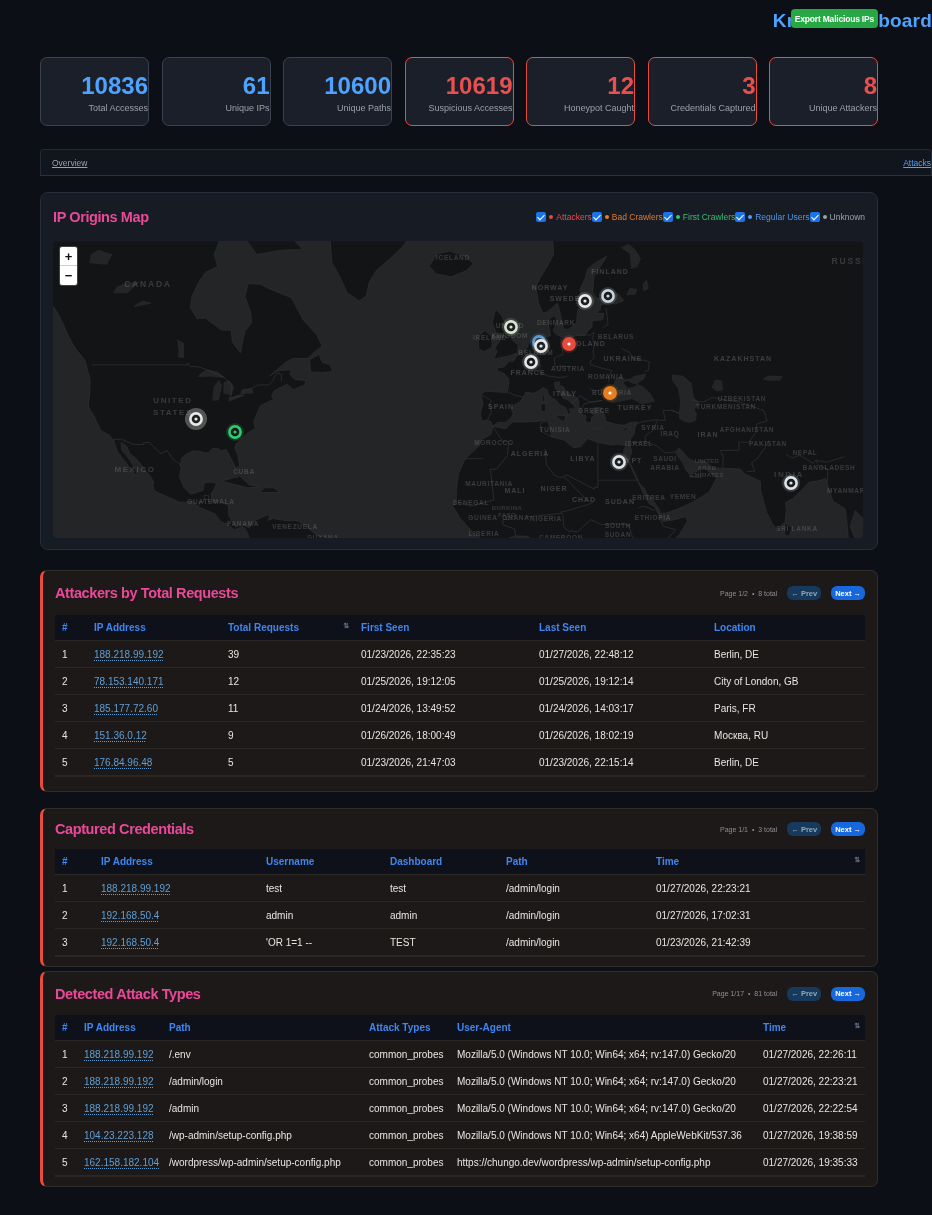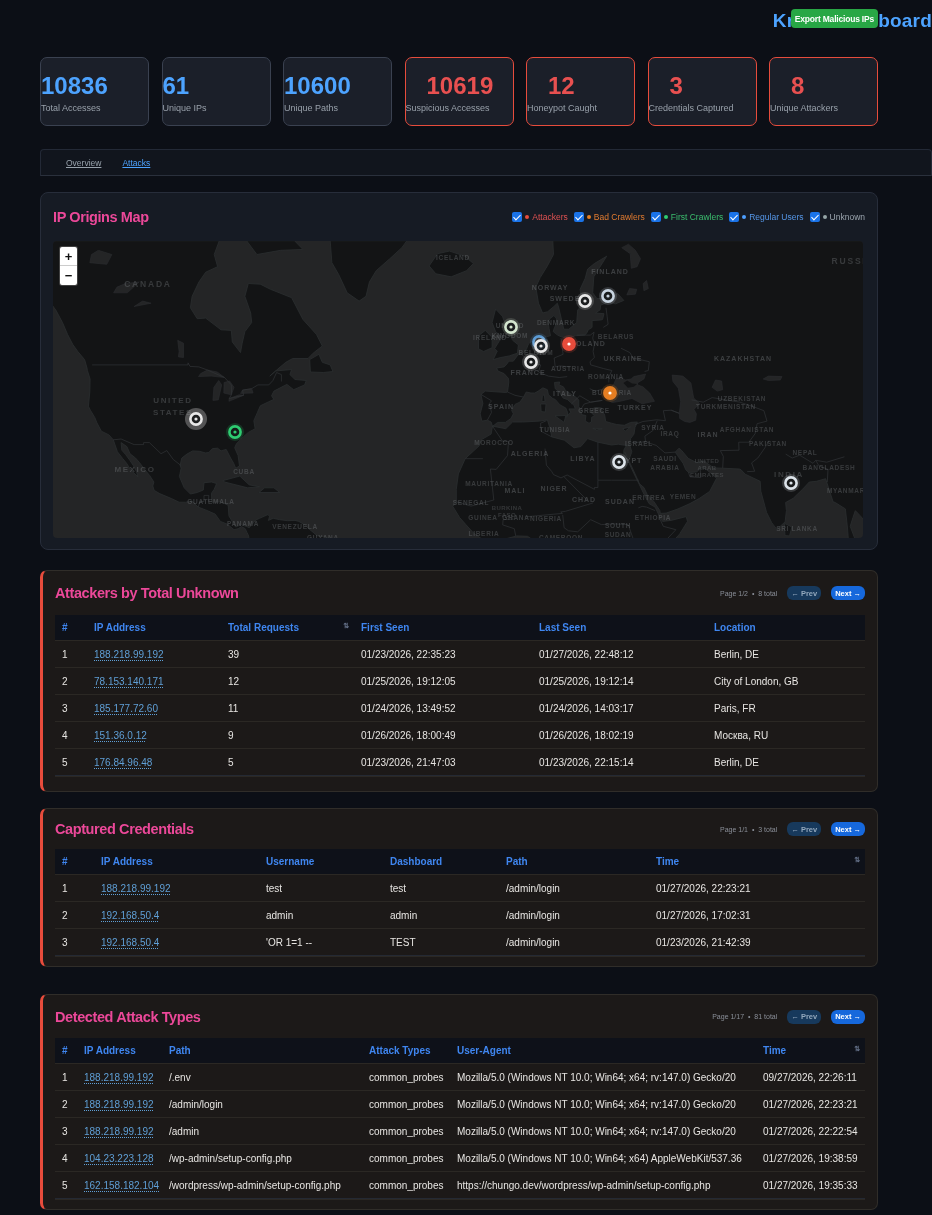--- a/index.html
+++ b/index.html
@@ -3,45 +3,45 @@
 <meta charset="utf-8">
 <title>Krawl Dashboard</title>
 <style>
 * { margin:0; padding:0; box-sizing:border-box; }
 html,body { background:#0c0f16; font-family:"Liberation Sans", sans-serif; color:#dde0e4; }
 body { width:932px; }
 .topbar { position:relative; height:40px; }
 h1 { text-align:right; color:#4da3ff; font-size:19px; font-weight:bold; padding-top:10px; letter-spacing:0.2px; }
 .export { position:absolute; top:9px; right:54px; background:#28a745; color:#fff; font-size:8.5px; letter-spacing:-0.2px; font-weight:bold; border:none; border-radius:4px; height:19px; padding:0 4px; font-family:"Liberation Sans",sans-serif; }
 .cards { display:flex; gap:12.5px; margin:17px 54px 0 40px; }
-.card { flex:1; background:#1b1f29; border:1px solid #3a4150; border-radius:7px; height:69px; text-align:left; padding-top:15px; }
+.card { flex:1; background:#1b1f29; border:1px solid #3a4150; border-radius:7px; height:69px; text-align:right; padding-top:15px; }
 .card.red { border-color:#e74c3c; }
 .card .num { font-size:24px; font-weight:bold; color:#4da3ff; line-height:26px; }
 .card.red .num { color:#e85050;padding-left:21px; }
 .card .lbl { font-size:9px; color:#98a0aa; margin-top:4px; }
-.tabs { margin:23px 0 0 40px; height:27px; background:#11151d; border:1px solid #232936; border-radius:4px 4px 0 0; border-bottom:1px solid #2a303c; display:flex; align-items:center; padding-left:25px; gap:21px; }
+.tabs { margin:23px 0 0 40px; height:27px; background:#11151d; border:1px solid #232936; border-radius:4px 4px 0 0; border-bottom:1px solid #2a303c; display:flex; align-items:center; padding-left:11px; gap:21px;justify-content:space-between; }
 .tabs a { font-size:8.5px; text-decoration:underline; }
 .tab-off { color:#98a2ac; }
 .tab-on { color:#4da3ff; }
 .panel { margin:16px 54px 0 40px; background:#161b24; border:1px solid #272d3a; border-radius:8px; padding:0 12px; }
 .panel-head { display:flex; align-items:center; justify-content:space-between; height:48px; }
 .h1x { height:44px; } .h2x { height:40px; } .h3x { height:43px; }
 .ptitle { color:#ec4899; font-size:14.5px; letter-spacing:-0.4px; font-weight:bold; }
-.legend { display:flex; align-items:flex-end; gap:6px; font-size:8.5px; }
+.legend { display:flex; align-items:flex-end; font-size:8.5px; }
 .legend .item { display:flex; align-items:center; gap:3px; }
 .cb { width:10px; height:10px; background:#1a73e8; border-radius:2px; display:inline-block; position:relative; }
 .cb:after { content:""; position:absolute; left:3px; top:0.5px; width:3px; height:6px; border:solid #fff; border-width:0 1.5px 1.5px 0; transform:rotate(45deg); }
 .dot { width:4px; height:4px; border-radius:50%; display:inline-block; }
 .mapwrap { position:relative; width:810px; height:297px; border-radius:4px; overflow:hidden; margin-bottom:11px; }
 .zoomctl { position:absolute; left:6px; top:5px; width:19px; background:#fff; border:1.5px solid rgba(0,0,0,0.75); border-radius:3px; z-index:5; }
 .zoomctl div { height:19px; line-height:19px; text-align:center; color:#111; font-size:13px; font-weight:bold; }
 .zoomctl div:first-child { border-bottom:1px solid #ccc; }
 .tpanel { margin:20px 54px 0 40px; background:#1c1918; border:1px solid #302d29; border-left:3px solid #e74c3c; border-radius:7px; padding:0 12px; }
 .tpanel.g18 { margin-top:16px; }
-.tpanel.g21 { margin-top:27px; }
+.tpanel.g21 { margin-top:4px; }
 .thead-row { display:flex; align-items:center; justify-content:space-between; }
 .pager { display:flex; align-items:center; gap:10px; }
 .pginfo { color:#8a8f98; font-size:7px; }
 .pgbtn { font-size:7.5px; border:none; border-radius:6px; height:14px; padding:0 4px; font-family:"Liberation Sans",sans-serif; font-weight:bold; }
 .pgprev { background:#17395c; color:#93a8bd; }
 .pgnext { background:#1668dc; color:#fff; }
 table { width:100%; border-collapse:collapse; font-size:10px; table-layout:fixed; }
 thead tr { background:#0e1119; }
 th { color:#3f86f0; text-align:left; font-size:10px; font-weight:bold; padding:7px 0 7px 7px; }
 td { color:#e7e5e2; padding:0 0 0 7px; height:27px; border-top:1px solid #2b2824; white-space:nowrap; overflow:hidden; }
@@ -310,21 +310,21 @@
 <circle cx="566" cy="221" r="1.6" fill="#dde4ea"></circle>
 <circle cx="738" cy="242" r="9" fill="#dde4ea" opacity="0.18"></circle>
 <circle cx="738" cy="242" r="5.6" fill="rgba(20,22,23,0.85)" stroke="#dde4ea" stroke-width="2.6"></circle>
 <circle cx="738" cy="242" r="1.6" fill="#dde4ea"></circle>
 </svg>
   </div>
 </div>
 
 <div class="tpanel">
   <div class="thead-row h1x">
-    <div class="ptitle">Attackers by Total Unknown</div>
+    <div class="ptitle">Attackers by Total Requests</div>
     <div class="pager">
         <span class="pginfo">Page 1/2&nbsp; • &nbsp;8 total</span>
         <button class="pgbtn pgprev">← Prev</button>
         <button class="pgbtn pgnext">Next →</button>
       </div>
   </div>
   <div class="tblwrap mb1">
   <table>
     <colgroup>
           <col style="width:32px">
@@ -478,21 +478,21 @@
             <th>Time<span class="sort">⇅</span></th>
           </tr>
         </thead>
     <tbody>
       <tr>
             <td>1</td>
             <td><a class="ip" href="#">188.218.99.192</a></td>
             <td>/.env</td>
             <td>common_probes</td>
             <td>Mozilla/5.0 (Windows NT 10.0; Win64; x64; rv:147.0) Gecko/20</td>
-            <td>09/27/2026, 22:26:11</td>
+            <td>01/27/2026, 22:26:11</td>
           </tr>
       <tr>
             <td>2</td>
             <td><a class="ip" href="#">188.218.99.192</a></td>
             <td>/admin/login</td>
             <td>common_probes</td>
             <td>Mozilla/5.0 (Windows NT 10.0; Win64; x64; rv:147.0) Gecko/20</td>
             <td>01/27/2026, 22:23:21</td>
           </tr>
       <tr>

